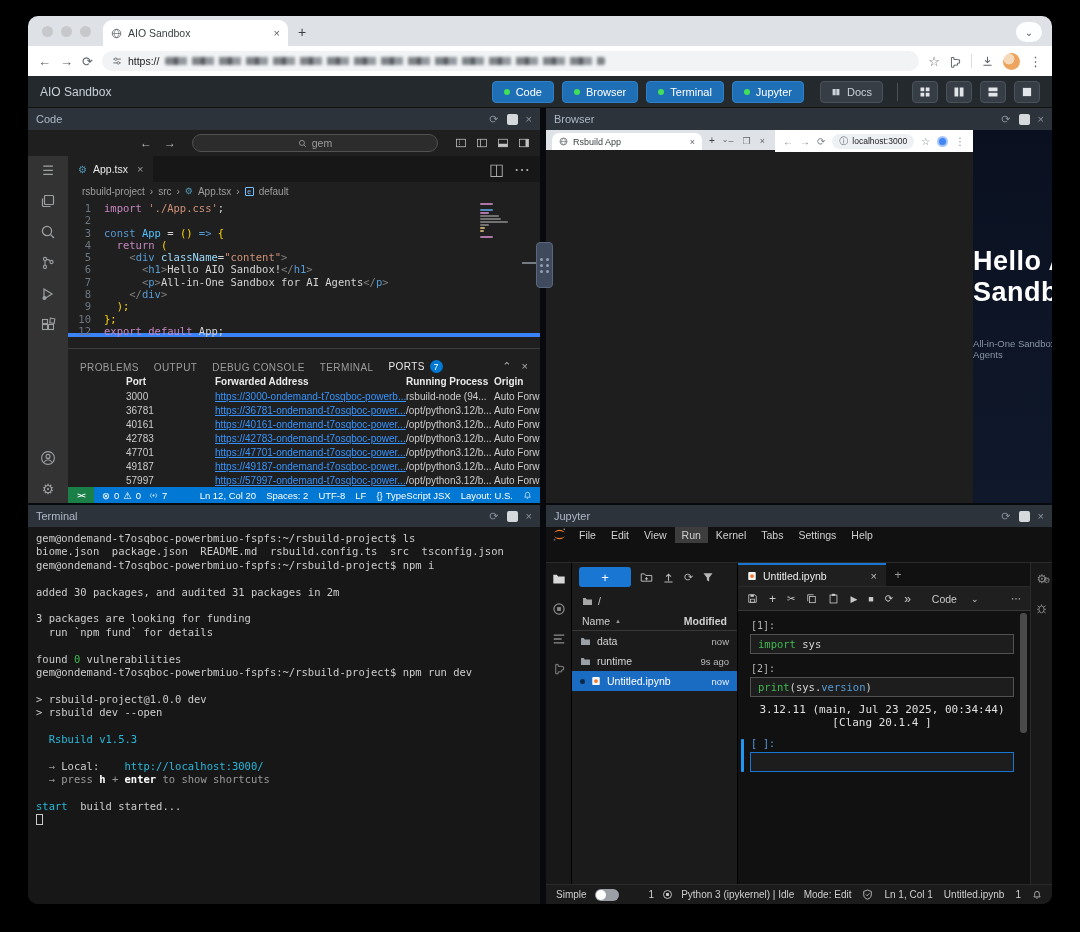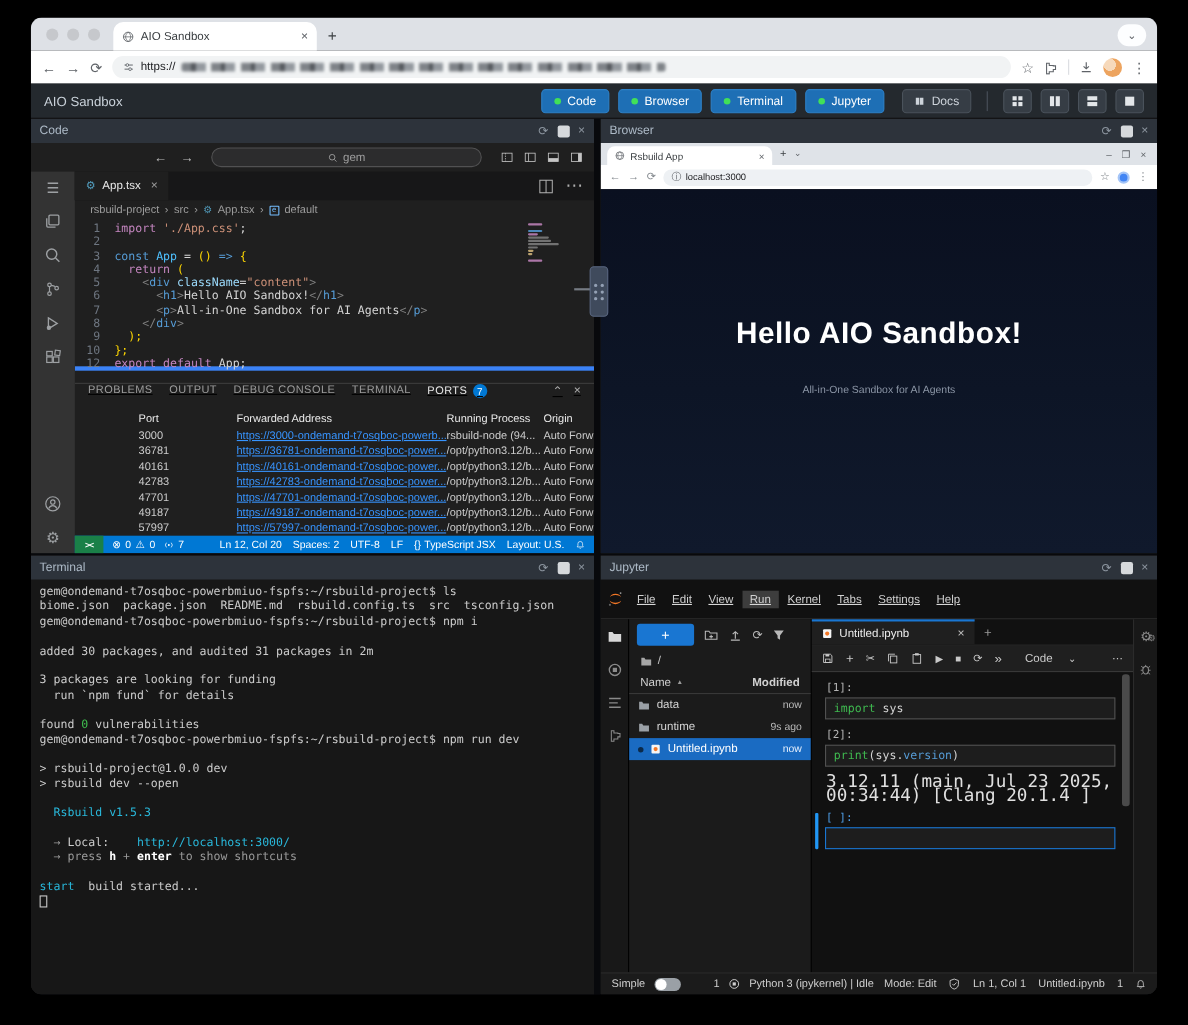--- a/index.html
+++ b/index.html
@@ -81,42 +81,42 @@
     line-height:12.3px; padding-top:2px; overflow:hidden; }
   .cl { display:flex; height:12.3px; white-space:pre; }
   .cl.cur { border-bottom:4px solid #3b82f6; }
   .ln { width:36px; text-align:right; padding-right:13px; color:#6e7681; flex:none; }
   .tk-kw{color:#569cd6}.tk-kw2{color:#c586c0}.tk-str{color:#ce9178}.tk-fn{color:#4fc1ff}
   .tk-tag{color:#569cd6}.tk-tagb{color:#808080}.tk-attr{color:#9cdcfe}.tk-br{color:#ffd700}.tk-p{color:#d4d4d4}
   .minimap { position:absolute; top:3px; right:10px; width:50px; display:flex; flex-direction:column;
     gap:1px; opacity:.85; }
   .mmb { height:2px; border-radius:1px; }
   .vbottom { height:139px; border-top:1px solid #3c3c3c; display:flex; flex-direction:column; flex:none; }
-  .pttabs { height:24px; display:flex; align-items:flex-start; gap:15px; padding:0 12px; flex:none;text-decoration:underline; }
+  .pttabs { height:24px; display:flex; align-items:flex-end; gap:15px; padding:0 12px; flex:none; }
   .pttab { font-size:10px; letter-spacing:.4px; color:#9d9d9d; display:flex; align-items:center; gap:5px; }
   .pttab.act { color:#e7e7e7; }
   .ptbadge { min-width:13px; height:13px; border-radius:7px; background:#0078d4; color:#fff;
     font-size:9px; display:flex; align-items:center; justify-content:center; padding:0 3px; }
   .ptright { margin-left:auto; display:flex; gap:10px; color:#adadad; font-size:11px; }
   .ptable { flex:1; font-size:10px; color:#cccccc; overflow:hidden; }
   .prow { display:grid; grid-template-columns:14px 89px 191px 88px 1fr; align-items:center;
     height:14px; padding-left:44px; }
-  .prow.hd { font-weight:normal; color:#eaeaea; height:16px; }
+  .prow.hd { font-weight:bold; color:#eaeaea; height:16px; }
   .pdot { width:7px; height:7px; border-radius:50%; background:#3fb950; }
   .plink { color:#3794ff; white-space:nowrap; overflow:hidden;text-decoration:underline; }
   .pcell { white-space:nowrap; overflow:hidden; padding-right:6px; }
   .vstatus { height:16px; background:#0078d4; display:flex; align-items:center; font-size:9.5px;
     color:#fff; flex:none; }
   .vremote { width:26px; height:100%; background:#1a8048; display:flex; align-items:center;
     justify-content:center; font-size:8px; font-weight:bold; letter-spacing:-1px; flex:none; }
   .vsl { display:flex; gap:4px; align-items:center; padding-left:8px; }
   .vsr { margin-left:auto; display:flex; gap:10px; align-items:center; padding-right:8px; }
 
   
-  .bro { flex:1; display:flex; flex-direction:column; min-height:0; }
+  .bro { flex:1; display:flex; flex-direction:row; min-height:0; }
   .btabstrip { height:20px; background:#dfe3e8; display:flex; align-items:flex-end; padding:0 6px; flex:none; }
   .btab { height:17px; width:150px; background:#fff; border-radius:7px 7px 0 0; display:flex;
     align-items:center; gap:5px; padding:0 7px; font-size:9px; color:#3c4043; }
   .btab .ttl { flex:1; white-space:nowrap; overflow:hidden; }
   .bwinctl { margin-left:auto; display:flex; gap:9px; padding:0 4px 4px 0; color:#5f6368; font-size:9px; }
   .btoolbar { height:22px; background:#fff; display:flex; align-items:center; gap:7px;
     padding:0 8px; flex:none; }
   .bnav { color:#80868b; font-size:10px; }
   .bomni { flex:1; height:15px; background:#eef1f4; border-radius:8px; display:flex; align-items:center;
     gap:4px; padding:0 7px; font-size:8.5px; color:#202124; }
@@ -130,22 +130,22 @@
   
   .term { flex:1; background:#171717; padding:5px 2px 0 8px; font-family:"DejaVu Sans Mono",monospace;
     font-size:10.5px; line-height:13.4px; color:#cccccc; overflow:hidden; }
   .tl { white-space:pre; }
   .t-plain{color:#cccccc}.t-green{color:#3fbf4f}.t-cyan{color:#29b8db}.t-cyanb{color:#29b8db;font-weight:normal}
   .t-gray{color:#9a9a9a}.t-bw{color:#ffffff;font-weight:bold}
   .tcur { display:inline-block; width:7px; height:11px; border:1px solid #c8c8c8; vertical-align:-1px; }
 
   
   .jup { flex:1; display:flex; flex-direction:column; background:#111; min-height:0; color:#d7d7d7; }
-  .jmenubar { height:36px; display:flex; align-items:center; gap:1px; padding:0 6px;
-    border-bottom:1px solid #2b2b2b; flex:none;text-decoration:underline; }
+  .jmenubar { height:36px; display:flex; align-items:flex-start; gap:1px; padding:0 6px;
+    border-bottom:1px solid #2b2b2b; flex:none; }
   .jlogo { margin-right:4px; }
   .jmenu { font-size:10.5px; color:#d0d0d0; padding:2px 7px; }
   .jmenu.act { background:#3d3d3d; }
   .jmain { flex:1; display:flex; min-height:0; }
   .jstrip { width:26px; background:#181818; display:flex; flex-direction:column; align-items:center;
     padding-top:9px; gap:16px; color:#8a8a8a; flex:none; }
   .jstrip.right { border-left:1px solid #2b2b2b; width:22px; }
   .jstrip.left { border-right:1px solid #000; }
   .jfiles { width:166px; background:#1b1b1b; display:flex; flex-direction:column; flex:none;
     border-right:1px solid #000; }
@@ -177,22 +177,22 @@
   .jnbbody { flex:1; position:relative; padding:9px 16px 0 12px; overflow:hidden;
     font-family:"DejaVu Sans Mono",monospace; }
   .cell { margin-bottom:9px; position:relative; }
   .cprompt { font-size:10px; color:#b5b5b5; margin:0 0 3px 1px; }
   .cell.active .cprompt { color:#4f9fe8; }
   .cinput { border:1px solid #515151; background:#1d1d1d; min-height:20px; padding:3px 7px;
     font-size:10.5px; color:#d4d4d4; }
   .cell.active .cinput { border-color:#1976d2; }
   .cell.active::before { content:''; position:absolute; left:-9px; top:1px; bottom:0; width:3px;
     background:#2196f3; border-radius:1px; }
-  .coutput { font-size:16px; color:#e0e0e0; margin:6px 1px 0 1px; word-break:break-all;
-    line-height:13px; }
+  .coutput { font-size:11px; color:#e0e0e0; margin:6px 1px 0 1px; word-break:break-all;
+    line-height:13px;text-align:center; }
   .j-kw{color:#3fba50}.j-attr{color:#569cd6}.j-p{color:#d4d4d4}
   .jscroll { position:absolute; top:2px; right:3px; width:7px; height:120px; background:#4a4a4a;
     border-radius:3px; }
   .jstatus { height:20px; background:#1b1b1b; border-top:1px solid #2b2b2b; display:flex;
     align-items:center; gap:8px; padding:0 10px; font-size:10px; color:#cfcfcf; flex:none; }
   .jtoggle { width:24px; height:12px; border-radius:7px; background:#9aa0a6; position:relative; }
   .jtoggle::after { content:''; position:absolute; left:1px; top:1px; width:10px; height:10px;
     border-radius:50%; background:#fff; }
   .jsr { margin-left:auto; display:flex; gap:11px; align-items:center; }
 

